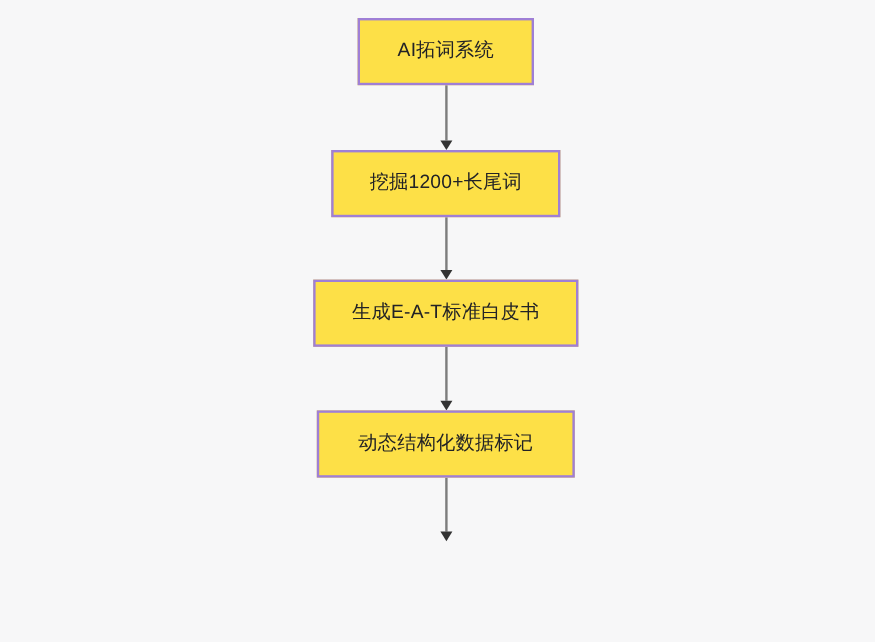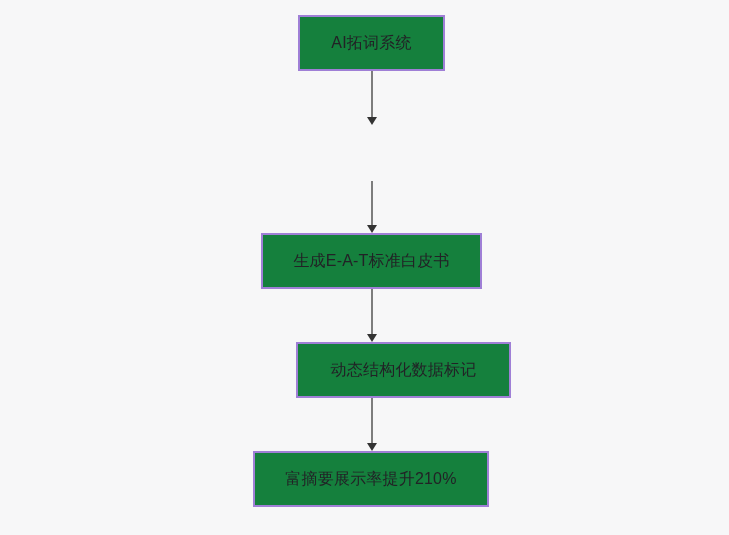--- a/index.html
+++ b/index.html
@@ -14,21 +14,21 @@
     overflow: hidden;
   }
   #flowchart-canvas {
     position: relative;
     width: 729px;
     height: 535px;
   }
   .node {
     position: absolute;
     box-sizing: border-box;
-    background: #15803d;
+    background: #fde047;
     border: 2px solid #9f7fd6;
     display: flex;
     align-items: center;
     justify-content: center;
     color: #222226;
     font-size: 16px;
     line-height: 1.2;
     letter-spacing: 0.2px;
     white-space: nowrap;
   }
@@ -77,26 +77,26 @@
 
   <div class="edge" style="left:371px; top:398px; height:53px;">
     <div class="edge-line" style="height:45px;"></div>
     <div class="edge-head" style="top:45px;"></div>
   </div>
 
   <div class="node" style="left:298px; top:15px; width:147px; height:56px;">
     <span class="node-label">AI拓词系统</span>
   </div>
 
+  <div class="node" style="left:276px; top:125px; width:191px; height:56px;">
+    <span class="node-label">挖掘1200+长尾词</span>
+  </div>
 
   <div class="node" style="left:261px; top:233px; width:221px; height:56px;justify-content:center;">
     <span class="node-label">生成E-A-T标准白皮书</span>
   </div>
 
-  <div class="node" style="left:264px; top:342px; width:215px; height:56px;margin-left:32px;">
+  <div class="node" style="left:264px; top:342px; width:215px; height:56px;">
     <span class="node-label">动态结构化数据标记</span>
   </div>
 
-  <div class="node" style="left:253px; top:451px; width:236px; height:56px;">
-    <span class="node-label">富摘要展示率提升210%</span>
-  </div>
 
 </div>
 
 </body></html>

